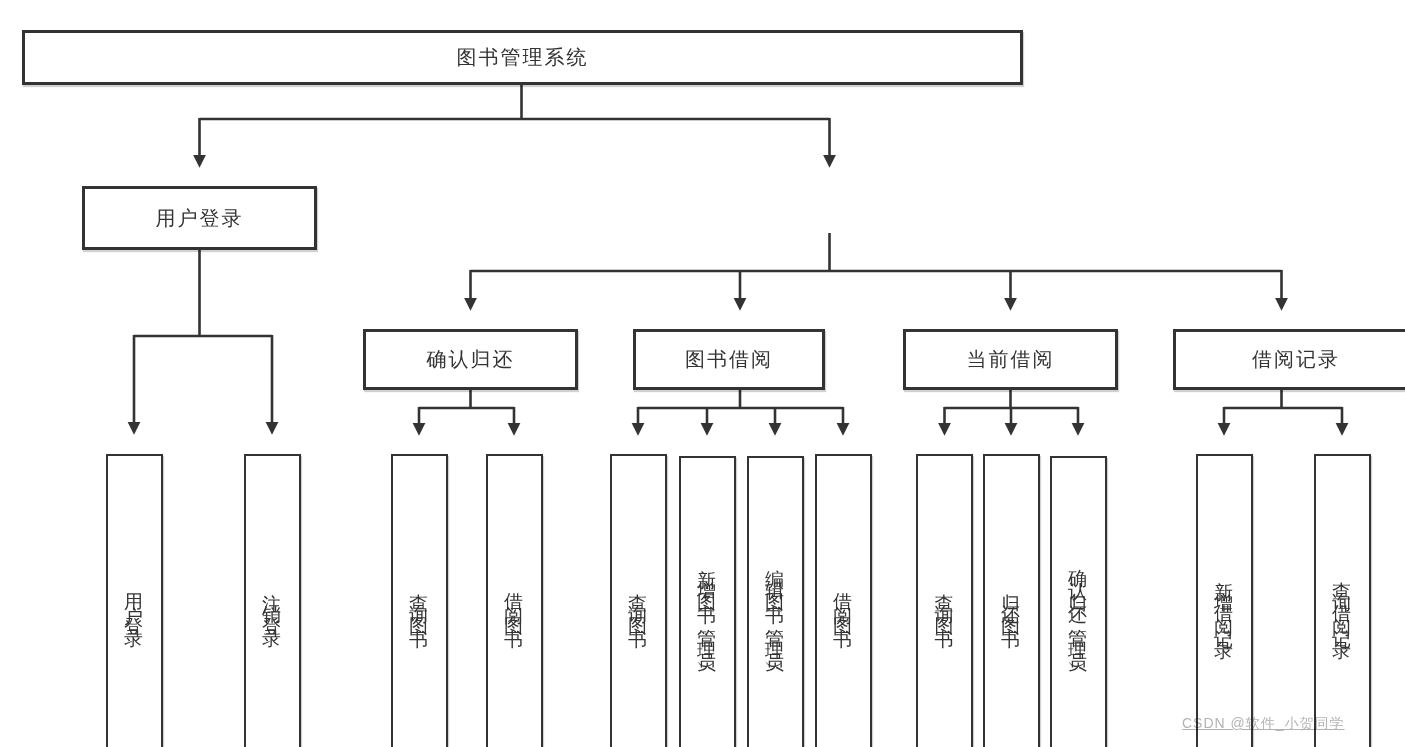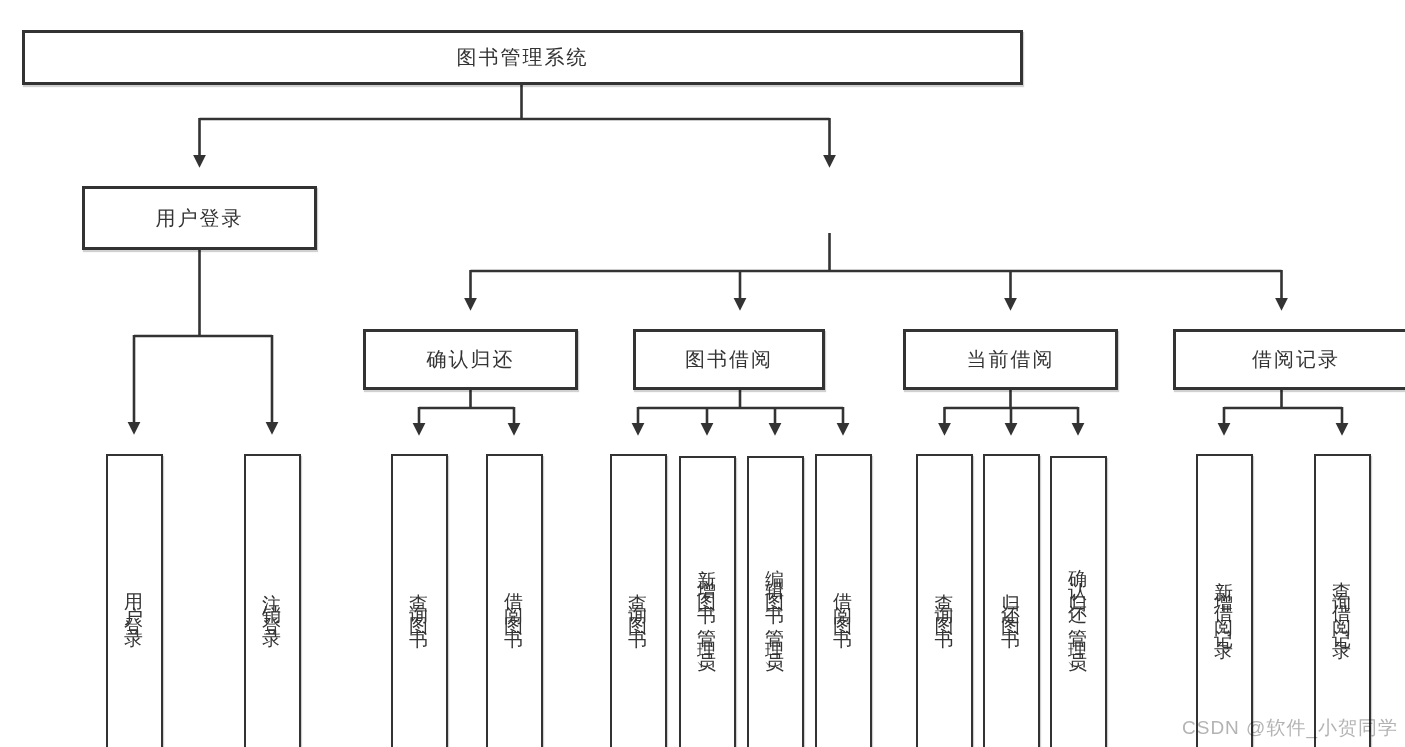--- a/index.html
+++ b/index.html
@@ -48,26 +48,27 @@
     text-orientation: mixed;
     font-size: 19px;
     line-height: 1;
     letter-spacing: 12px;
     white-space: nowrap;
   }
   .watermark {
     position: absolute;
     left: 1182px;
     top: 715px;
-    font-size: 19px;
+    font-size: 14px;
     letter-spacing: 1px;
     color: var(--watermark, #b3b3b3);
     mix-blend-mode: multiply;
     z-index: 10;
     white-space: nowrap;
+    text-decoration: underline;
   }
 </style>
 </head>
 <body>
 
 <div class="canvas">
 
   <svg class="connectors" viewBox="0 0 1405 747" xmlns="http://www.w3.org/2000/svg">
     <defs>
       <marker id="arrow" viewBox="0 0 10 10" refX="1" refY="5" markerWidth="13" markerHeight="15" markerUnits="userSpaceOnUse" orient="auto">

